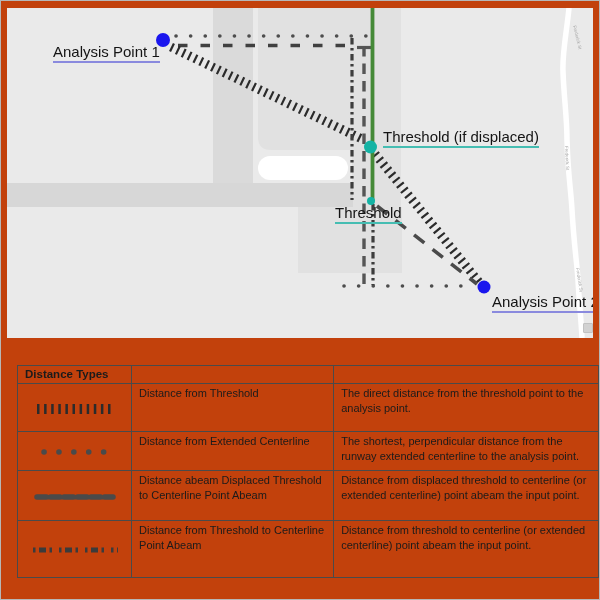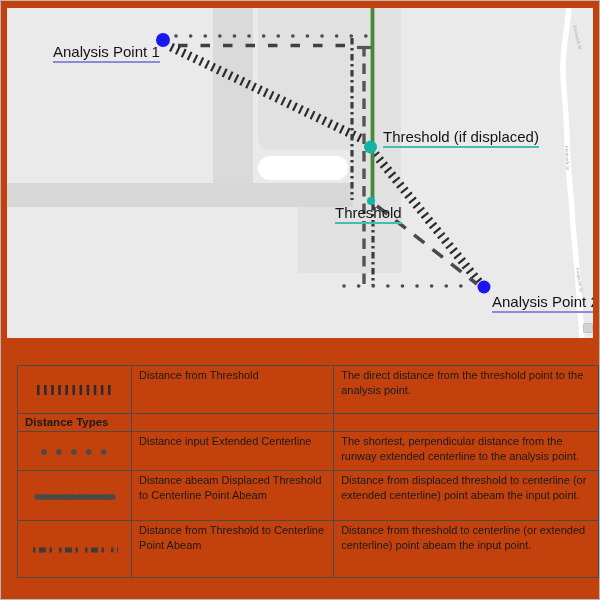--- a/index.html
+++ b/index.html
@@ -70,43 +70,43 @@
     <div class="map-label teal" style="left:376px;top:121px;">Threshold (if displaced)</div>
     <div class="map-label teal" style="left:288px;top:197px;margin-left:40px;">Threshold</div>
     <div class="map-label blue" style="left:485px;top:286px;">Analysis Point 2</div>
 
     <div class="attribution" style="left:576px;top:315px;"></div>
   </div>
 
   <table class="dist-table">
     <tbody>
       <tr>
+        <td class="c1 hdr" style="text-align:left;">Distance Types</td>
+        <td class="c2 hdr"></td>
+        <td class="c3 hdr"></td>
+      </tr>
+
+      <tr>
         <td class="c1" style="height:43px;">
           <svg class="legend-swatch" width="80" height="12">
             <line x1="2" y1="6" x2="79" y2="6" stroke="#2b2b2b" stroke-width="10" stroke-dasharray="2.5 4.6"></line>
           </svg>
         </td>
         <td class="c2">Distance from Threshold</td>
         <td class="c3">The direct distance from the threshold point to the analysis point.</td>
       </tr>
 
-      <tr>
-        <td class="c1 hdr" style="text-align:left;">Distance Types</td>
-        <td class="c2 hdr"></td>
-        <td class="c3 hdr"></td>
-      </tr>
-
 
       <tr>
         <td class="c1" style="height:34px;">
           <svg class="legend-swatch" width="70" height="8">
             <line x1="4" y1="4" x2="68" y2="4" stroke="#4a4a4a" stroke-width="5.5" stroke-dasharray="0.1 14.8" stroke-linecap="round"></line>
           </svg>
         </td>
-        <td class="c2">Distance input Extended Centerline</td>
+        <td class="c2">Distance from Extended Centerline</td>
         <td class="c3">The shortest, perpendicular distance from the runway extended centerline to the analysis point.</td>
       </tr>
 
       <tr>
         <td class="c1" style="height:45px;">
           <svg class="legend-swatch" width="82" height="8">
             <line x1="3" y1="4" x2="79" y2="4" stroke="#4a4a4a" stroke-width="5.5" stroke-dasharray="9.5 4" stroke-linecap="round"></line>
           </svg>
         </td>
         <td class="c2">Distance abeam Displaced Threshold to Centerline Point Abeam</td>

